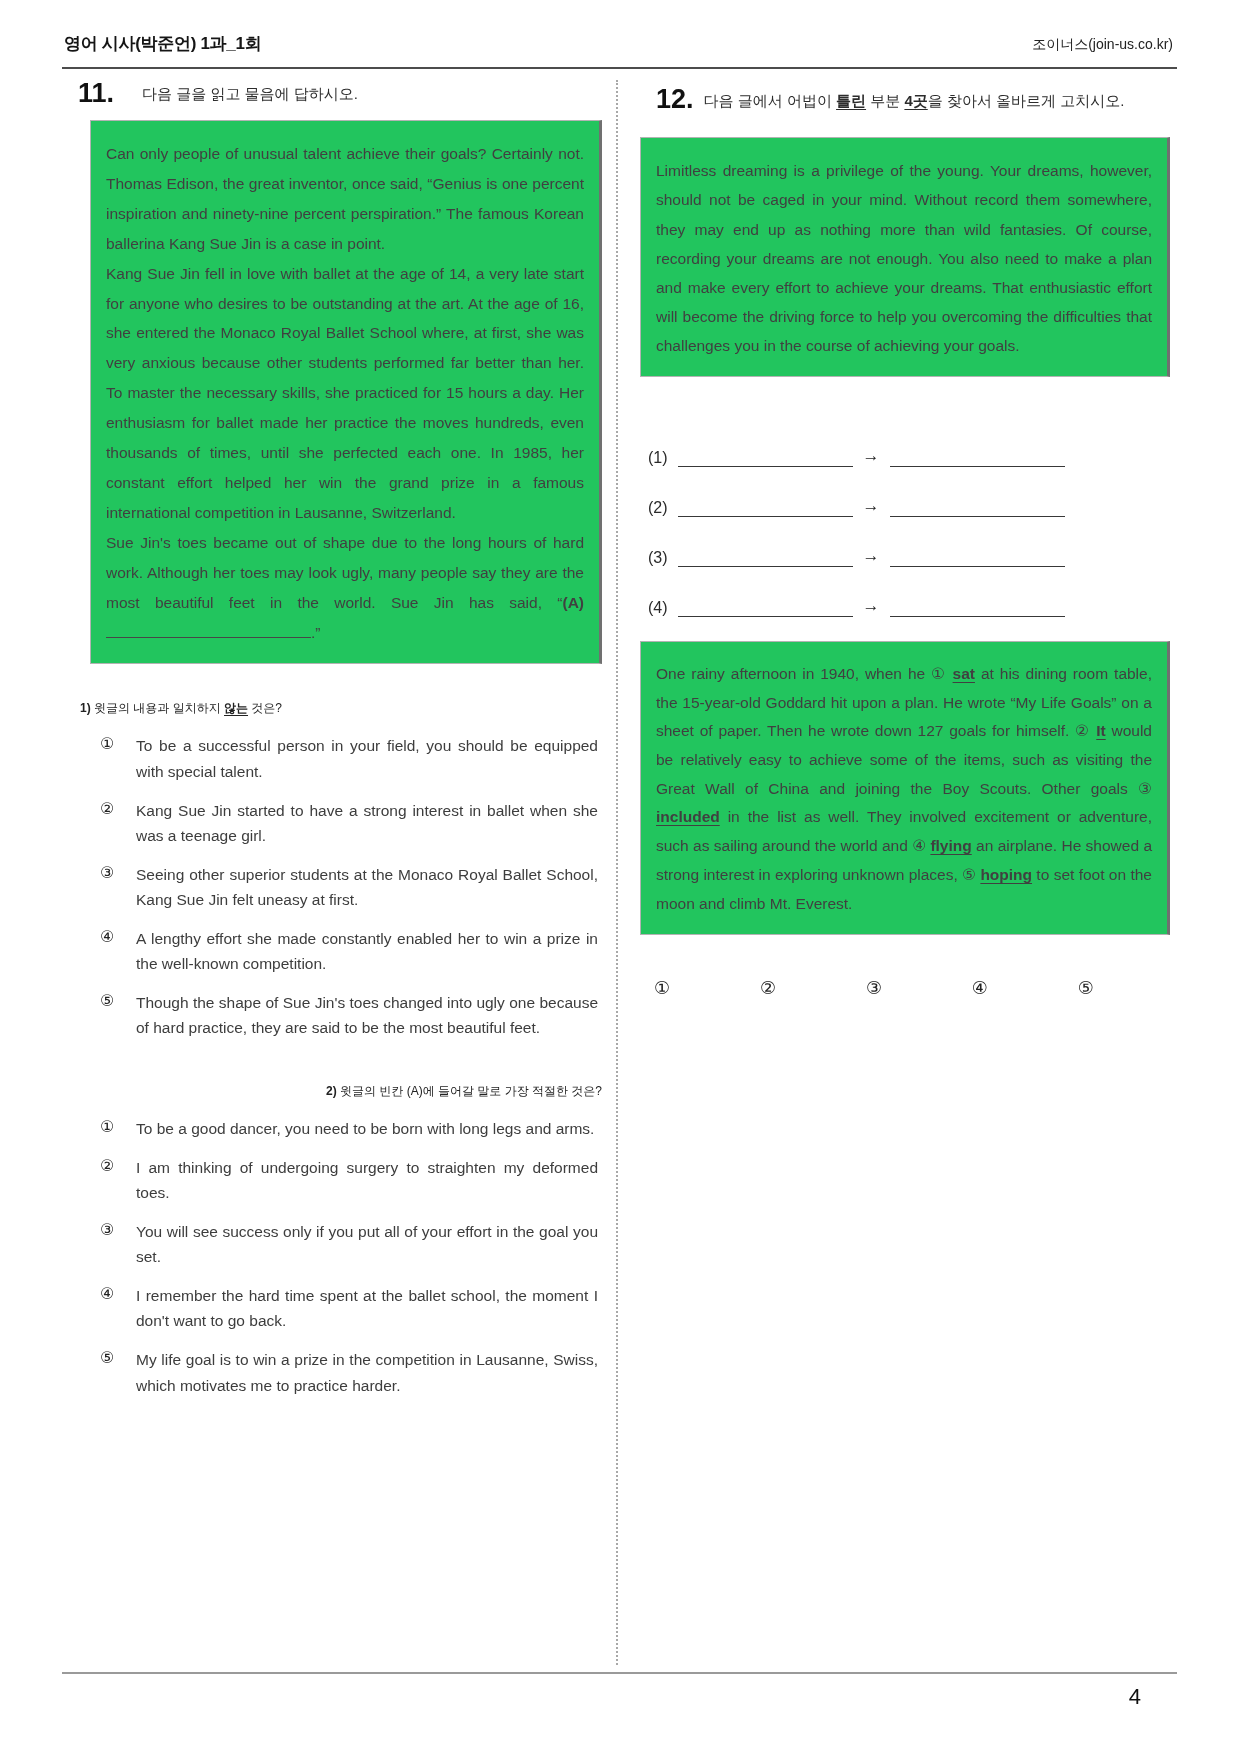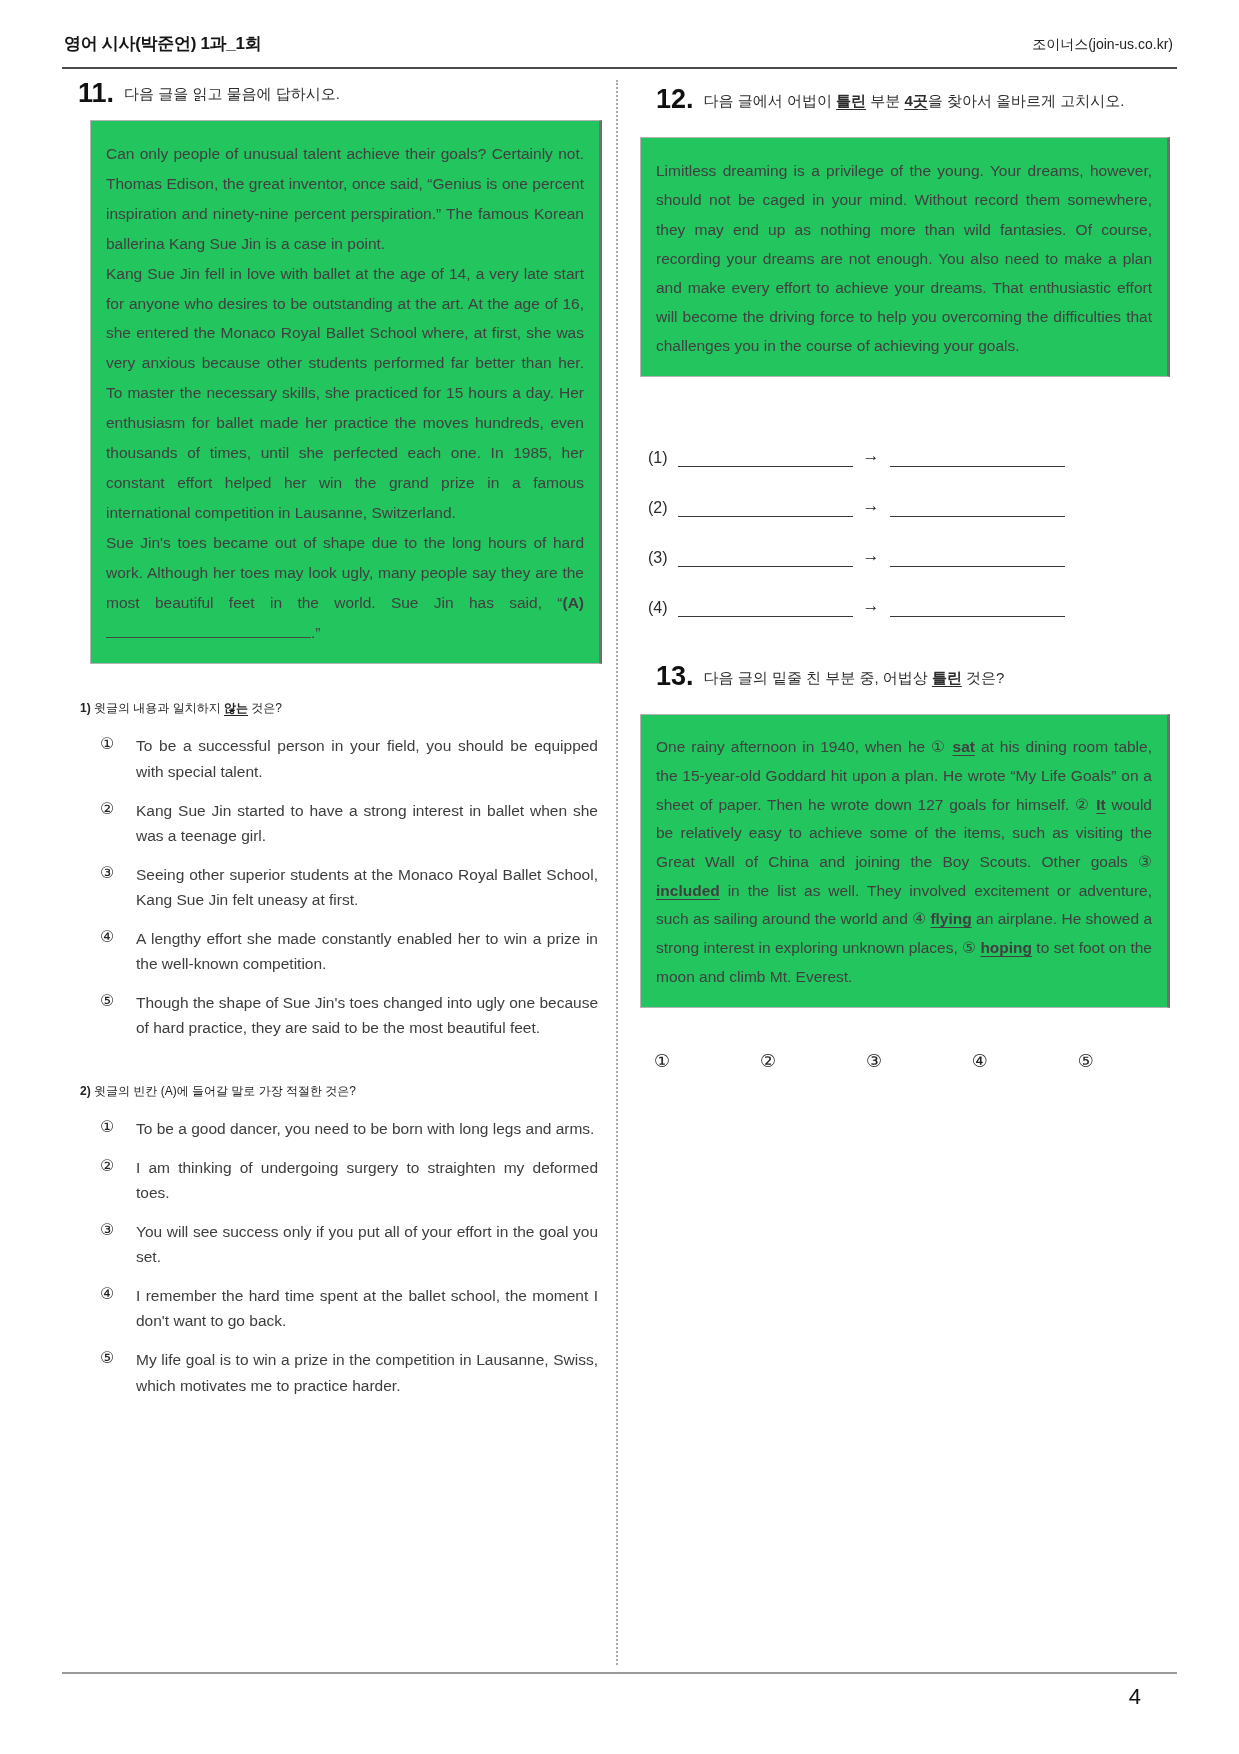--- a/index.html
+++ b/index.html
@@ -13,21 +13,21 @@
   .hdr-site{position:absolute;top:36px;right:66px;font-size:14px;color:#222;}
   .hdr-rule{position:absolute;top:67px;left:62px;right:62px;border-top:2px solid #4c4c4c;}
   
   .ftr-rule{position:absolute;top:1672px;left:62px;right:62px;border-top:2px solid #9a9a9a;}
   .ftr-page{position:absolute;top:1684px;right:98px;font-size:22px;color:#111;}
   
   .col-left{position:absolute;left:62px;top:80px;width:540px;}
   .col-right{position:absolute;left:640px;top:76px;width:528px;}
   .divider{position:absolute;left:616px;top:80px;height:1585px;border-left:2px dotted #a8a8a8;}
   
-  .qhead{display:flex;align-items:flex-end;gap:10px;margin-left:16px;}
+  .qhead{display:flex;align-items:flex-end;gap:28px;margin-left:16px;}
   .qnum{font-size:27px;font-weight:700;color:#111;line-height:1;}
   .qprompt{font-size:15px;color:#2c2c2c;padding-bottom:3px;}
   .qhead-inline{margin-left:16px;font-size:15px;color:#2c2c2c;line-height:1.75;}
   .qnum-inline{font-size:27px;font-weight:700;color:#111;margin-right:10px;vertical-align:-2px;}
   
   .pbox{
     background:#22c55e;border:1px solid #b3b3b3;border-right:3px solid #707070;
     padding:18px 15px 16px 15px;font-size:15.5px;line-height:1.93;
     text-align:justify;color:#404040;
   }
@@ -98,21 +98,21 @@
       <div class="opt">
         <span class="opt-num">④</span>
         <span class="opt-text">A lengthy effort she made constantly enabled her to win a prize in the well-known competition.</span>
       </div>
       <div class="opt">
         <span class="opt-num">⑤</span>
         <span class="opt-text">Though the shape of Sue Jin's toes changed into ugly one because of hard practice, they are said to be the most beautiful feet.</span>
       </div>
     </div>
 
-    <div class="subq" style="margin-top:42px;">
+    <div class="subq" style="margin-top:42px;text-align:right;">
       <span class="lbl">2)</span>
       <span><span>윗글의 빈칸 (A)에 들어갈 말로 가장 적절한 것은?</span></span>
     </div>
     <div class="opts">
       <div class="opt">
         <span class="opt-num">①</span>
         <span class="opt-text">To be a good dancer, you need to be born with long legs and arms.</span>
       </div>
       <div class="opt">
         <span class="opt-num">②</span>
@@ -163,23 +163,20 @@
         <span class="ans-blank"></span>
       </div>
       <div class="ansrow">
         <span>(4)</span>
         <span class="ans-blank"></span>
         <span class="ans-arrow">→</span>
         <span class="ans-blank"></span>
       </div>
     </div>
 
-    <div class="qhead-inline q13-head">
-      <span class="qnum-inline">13.</span><span><span>다음 글의 밑줄 친 부분 중, 어법상 </span><span class="b u">틀린</span><span> 것은?</span></span>
-    </div>
 
     <div class="pbox box-q13">
       <p><span>One rainy afternoon in 1940, when he ① </span><span class="b u">sat</span><span> at his dining room table, the 15-year-old Goddard hit upon a plan. He wrote “My Life Goals” on a sheet of paper. Then he wrote down 127 goals for himself. ② </span><span class="b u">It</span><span> would be relatively easy to achieve some of the items, such as visiting the Great Wall of China and joining the Boy Scouts. Other goals ③ </span><span class="b u">included</span><span> in the list as well. They involved excitement or adventure, such as sailing around the world and ④ </span><span class="b u">flying</span><span> an airplane. He showed a strong interest in exploring unknown places, ⑤ </span><span class="b u">hoping</span><span> to set foot on the moon and climb Mt. Everest.</span></p>
     </div>
 
     <div class="choices">
       <span>①</span>
       <span>②</span>
       <span>③</span>
       <span>④</span>

